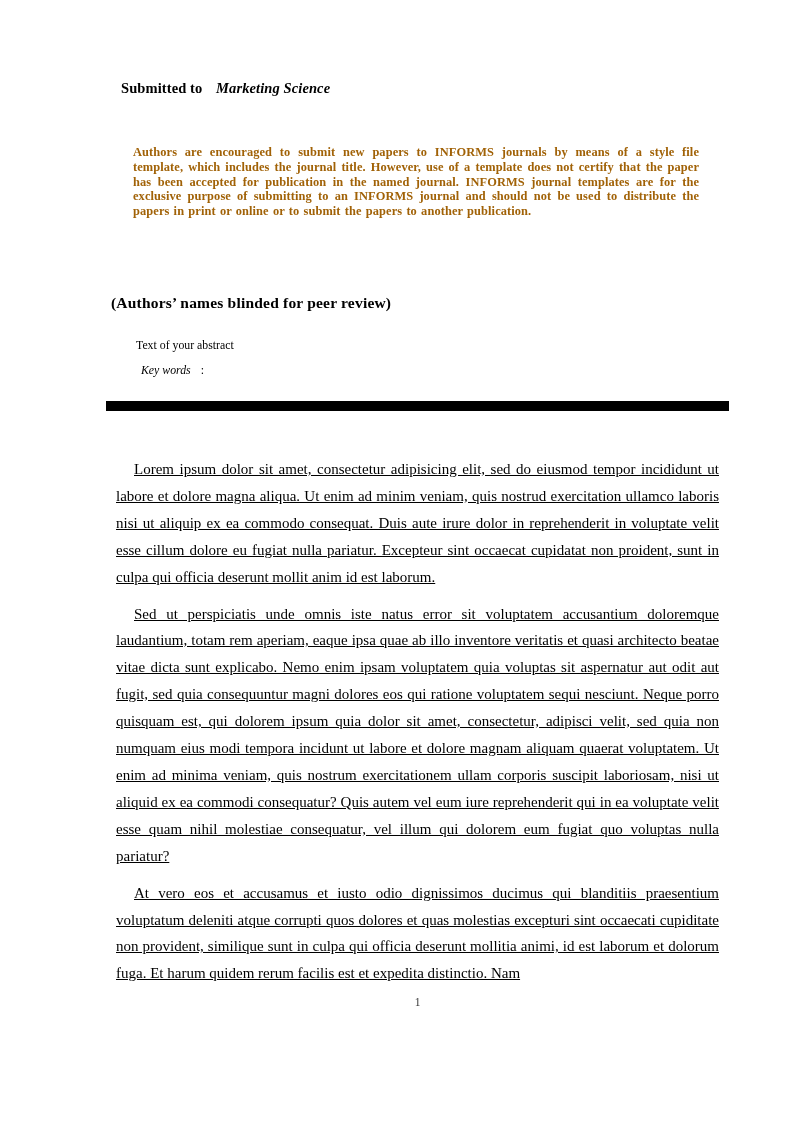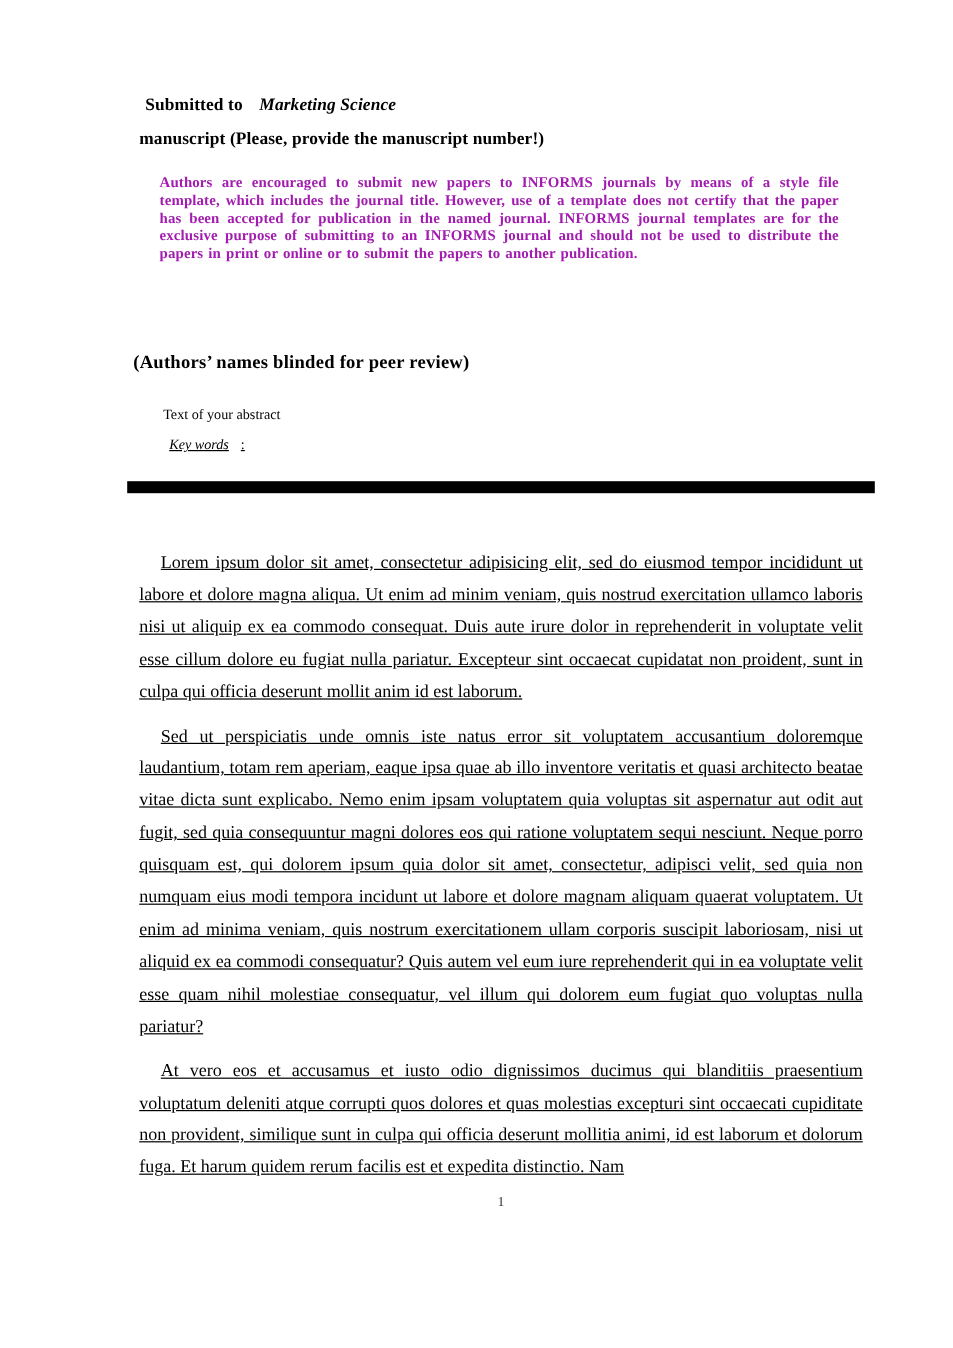--- a/index.html
+++ b/index.html
@@ -18,21 +18,21 @@
     left: 96px; top: 59px; width: 623px;
     font-weight: 700;
     font-size: 14.5px;
     line-height: 18px;
     letter-spacing: 0.1px;
   }
   .journal-italic { font-style: italic; }
   .notice {
     position: absolute;
     left: 118px; top: 130px; width: 576px;
-    color: #a21caf;
+    color: #a16207;
     font-weight: 700;
     font-size: 12.4px;
     line-height: 14.8px;
     text-align: justify;
     hyphens: auto;
     letter-spacing: 0.1px;
     word-spacing: 1px;
   }
   .blinded-title {
     position: absolute;
@@ -42,21 +42,21 @@
     font-size: 15.5px;
     letter-spacing: 0.2px;
   }
   .abstract-line {
     position: absolute;
     left: 121px; width: 570px;
     font-size: 11.8px;
     line-height: 14px;
   }
   .abstract-text { top: 323px; }
-  .keywords-line { top: 348px; text-decoration: underline; }
+  .keywords-line { top: 348px; }
   .kw-label { font-style: italic; }
   .divider-rule {
     position: absolute;
     left: 96px; top: 391px; width: 623px; height: 2px;
     background: #000000;
   }
   .body-text {
     position: absolute;
     left: 96px; top: 436px; width: 623px;
     font-size: 15px;
@@ -77,21 +77,20 @@
     color: #333333;
   }
 </style>
 </head>
 <body>
 
 <div class="page">
 
   <header class="running-head">
     <div class="rh-line1"><span>Submitted to </span><span class="journal-italic">Marketing Science</span></div>
-    <div class="rh-line2">manuscript (Please, provide the manuscript number!)</div>
   </header>
 
   <div class="notice">Authors are encouraged to submit new papers to INFORMS journals by means of a style file template, which includes the journal title. However, use of a template does not certify that the paper has been accepted for publication in the named journal. INFORMS journal templates are for the exclusive purpose of submitting to an INFORMS journal and should not be used to distribute the papers in print or online or to submit the papers to another publication.</div>
 
   <div class="blinded-title">(Authors’ names blinded for peer review)</div>
 
   <div class="abstract-line abstract-text">Text of your abstract</div>
 
   <div class="abstract-line keywords-line"><span class="kw-label">Key words</span><span>:</span></div>
 

